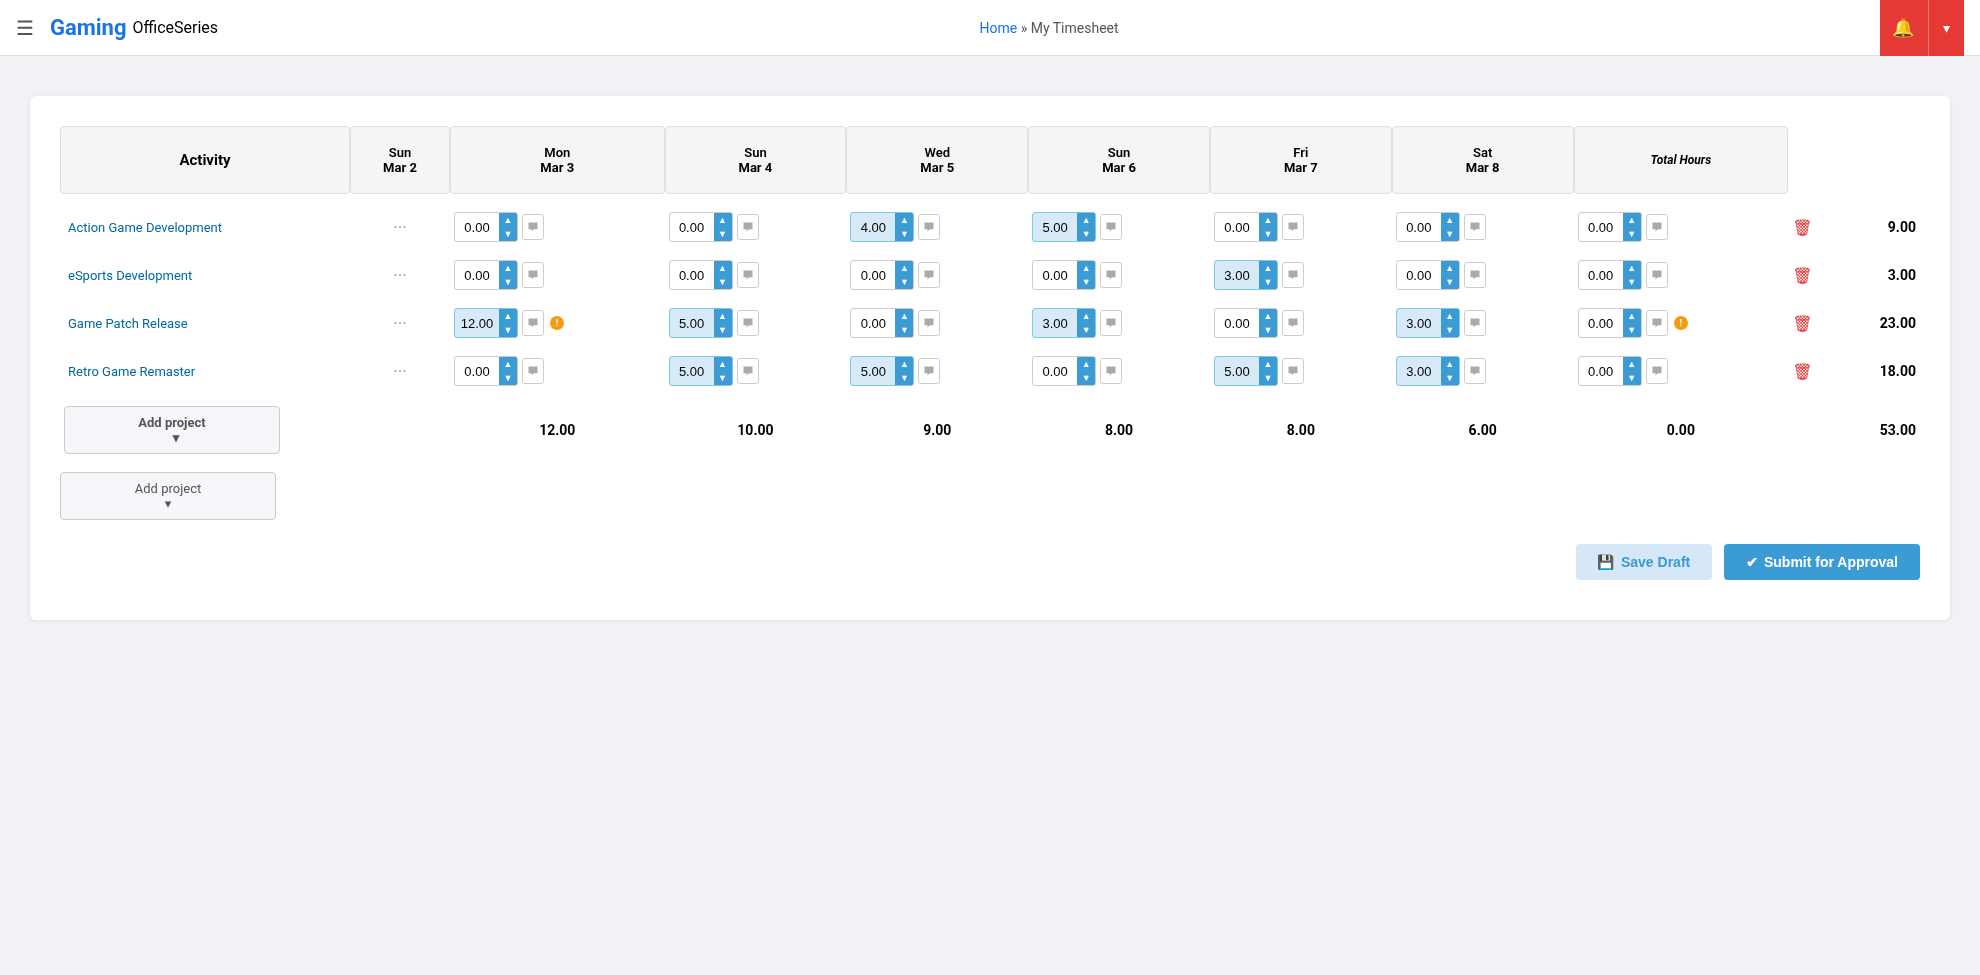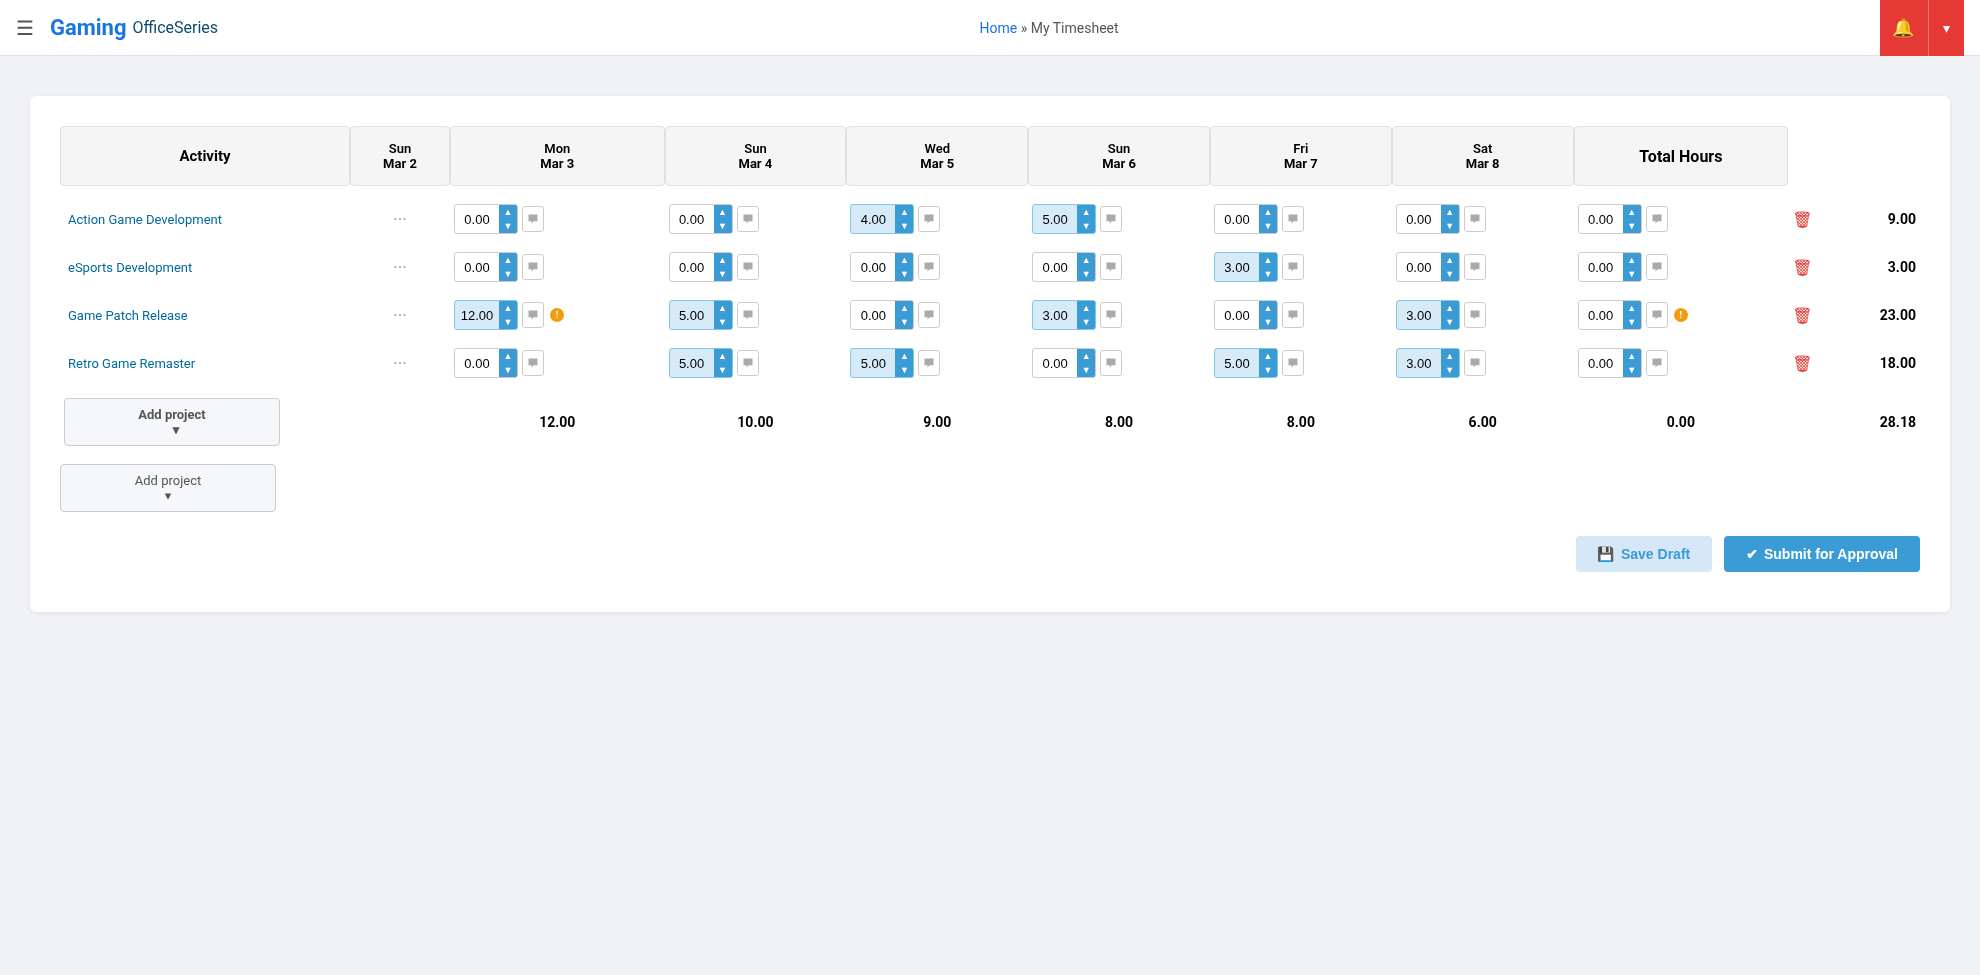--- a/index.html
+++ b/index.html
@@ -6,21 +6,21 @@
     body { font-family: -apple-system, BlinkMacSystemFont, 'Segoe UI', Roboto, sans-serif; background: #f0f2f5; font-size: 14px; }
 
     
     .navbar {
       display: flex; align-items: center; background: #fff;
       border-bottom: 1px solid #e0e0e0; height: 56px; padding: 0 16px;
       position: sticky; top: 0; z-index: 100;
     }
     .nav-hamburger { font-size: 20px; color: #555; cursor: pointer; margin-right: 16px; }
     .nav-brand-name { font-size: 22px; font-weight: 700; color: #1a73e8; margin-right: 6px; }
-    .nav-brand-sub { font-size: 16px; color: #0c4a6e; margin-right: auto; }
+    .nav-brand-sub { font-size: 16px; color: #000000; margin-right: auto; }
     .nav-breadcrumb { font-size: 14px; color: #1a73e8; }
     .nav-breadcrumb span { color: #555; }
     .nav-breadcrumb a { color: #1a73e8; text-decoration: none; }
     .nav-right { display: flex; align-items: center; margin-left: auto; gap: 0; }
     .nav-bell-btn {
       background: #e53935; color: #fff; border: none; cursor: pointer;
       width: 48px; height: 56px; display: flex; align-items: center; justify-content: center;
       font-size: 18px;
     }
     .nav-dropdown-btn {
@@ -35,34 +35,35 @@
       background: #fff; border-radius: 6px; padding: 30px 30px 40px;
       box-shadow: 0 1px 4px rgba(0,0,0,0.08);
     }
 
     
     .timesheet-table { width: 100%; border-collapse: separate; border-spacing: 0; }
 
     
     .th-activity {
       background: #f5f5f5; border: 1px solid #e0e0e0; border-radius: 4px;
-      padding: 16px 20px; text-align: center; font-weight: 700; font-size: 15px;
+      padding: 24px 20px; text-align: center; font-weight: 700; font-size: 15px;
       width: 290px; min-width: 290px;
     }
     .th-day {
       background: #f5f5f5; border: 1px solid #e0e0e0; border-radius: 4px;
       padding: 14px 10px; text-align: center; font-weight: 600; font-size: 13px;
       min-width: 100px;
     }
     .th-day .day-name { display: block; }
     .th-day .day-date { display: block; font-weight: 700; }
     .th-total {
       background: #f5f5f5; border: 1px solid #e0e0e0; border-radius: 4px;
-      padding: 16px 10px; text-align: center; font-weight: 700; font-size: 16px;
+      padding: 16px 10px; text-align: center; font-weight: 700; font-size: 12px;
       min-width: 110px;
+      font-style: italic;
     }
 
     
     .spacer-row td { height: 12px; }
 
     
     .data-row td { padding: 6px 4px; vertical-align: middle; }
     .td-activity-name { padding-left: 8px !important; font-size: 13px; color: #0369a1; white-space: nowrap; }
     .td-dots { color: #aaa; font-size: 18px; cursor: pointer; text-align: center; width: 28px; }
 
@@ -698,21 +699,21 @@
 </div>
             </td>
             <td class="footer-day">12.00</td>
             <td class="footer-day">10.00</td>
             <td class="footer-day">9.00</td>
             <td class="footer-day">8.00</td>
             <td class="footer-day">8.00</td>
             <td class="footer-day">6.00</td>
             <td class="footer-day">0.00</td>
             <td></td>
-            <td class="footer-total">28.18</td>
+            <td class="footer-total">53.00</td>
           </tr>
         </tbody>
     </table>
 
     <div style="display:flex; align-items:center; margin-top:10px; gap:0;">
       <div class="add-project-select">
         <span>Add project</span>
         <span>▾</span>
       </div>
     </div>

